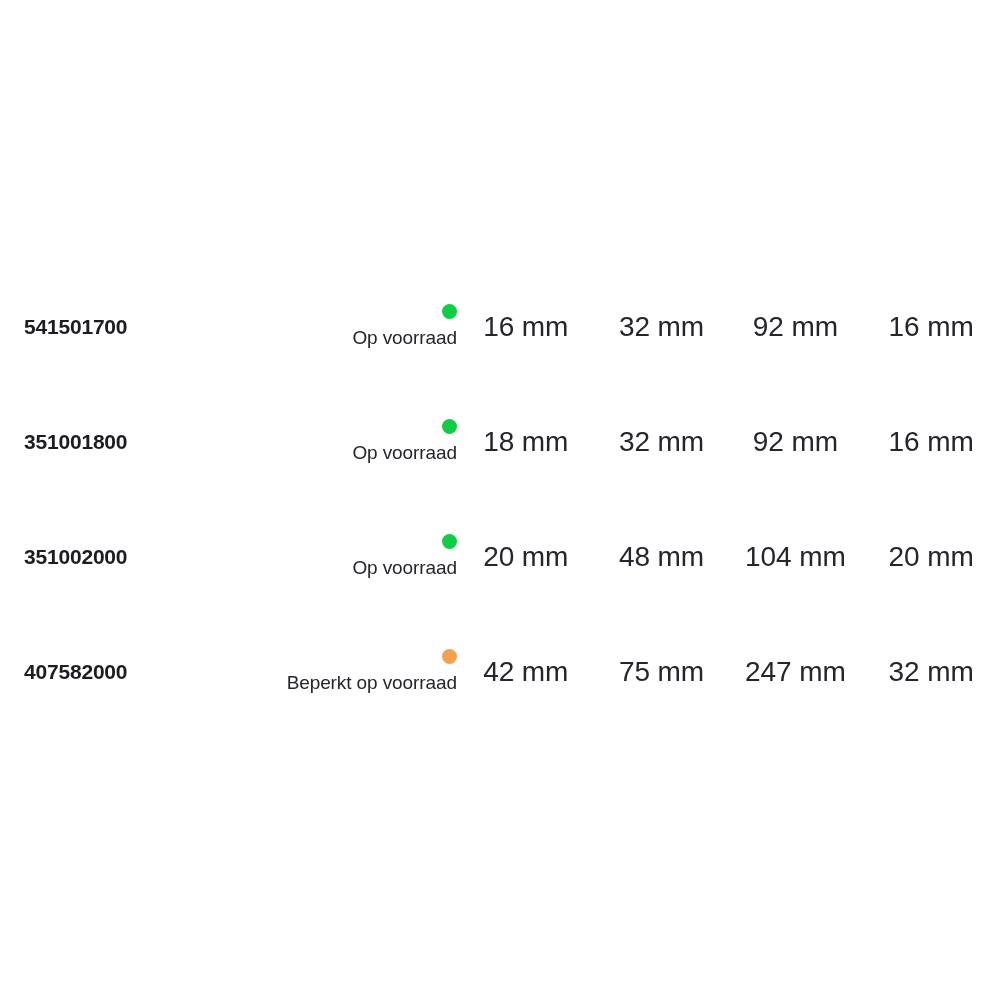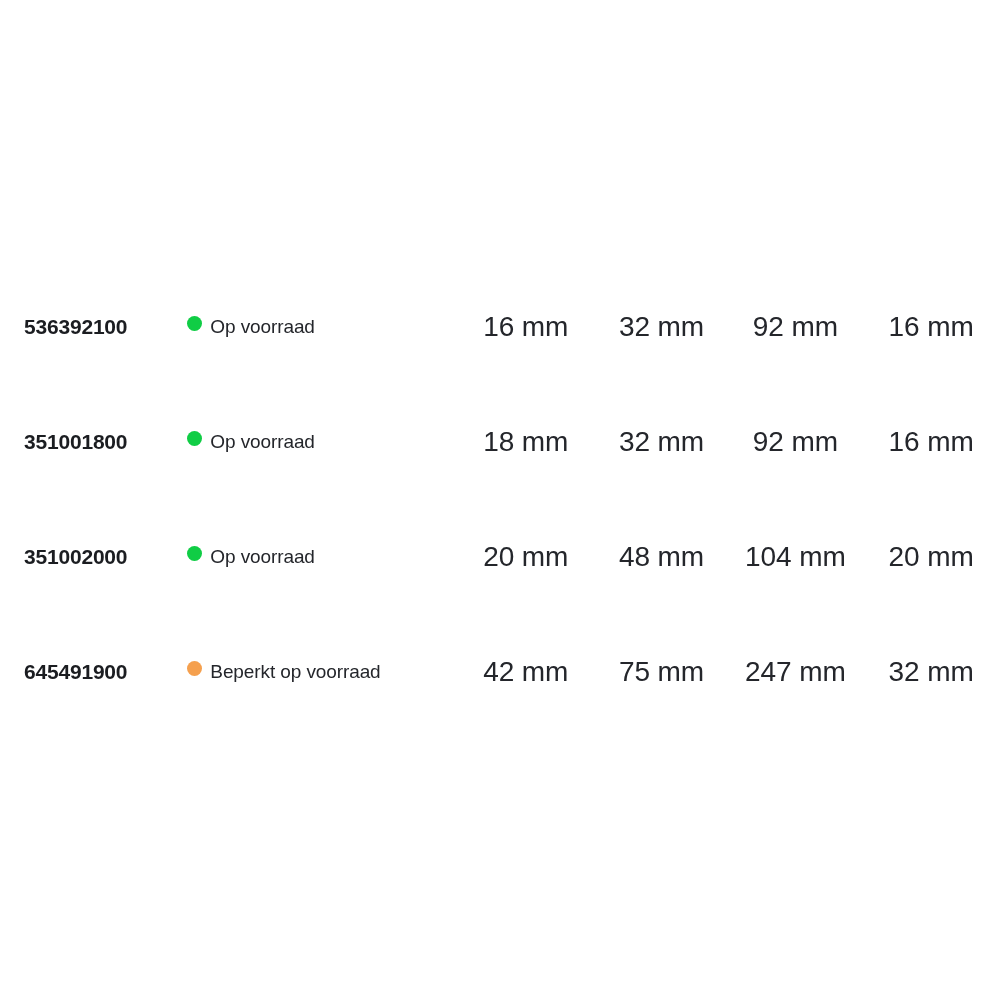--- a/index.html
+++ b/index.html
@@ -44,23 +44,24 @@
     font-weight: 700;
     letter-spacing: -0.2px;
     color: #1b1d21;
     white-space: nowrap;
   }
 
   .cell-stock {
     width: 274px;
     box-sizing: border-box;
     display: flex;
-    align-items: flex-start;
+    align-items: flex-end;
     gap: 8px;
     white-space: nowrap;
+    flex-direction: column;
   }
 
   .status-dot {
     width: 15px;
     height: 15px;
     border-radius: 50%;
     flex: 0 0 auto;
     display: inline-block;
   }
   .status-dot.in-stock { background: #10cd45; }
@@ -87,21 +88,21 @@
   .cell-dim.col-2 { width: 136px; }
   .cell-dim.col-3 { width: 136px; }
   .cell-dim.col-4 { width: 140px; }
 </style>
 </head>
 <body>
 
 <div class="spec-table">
 
   <div class="spec-row">
-    <div class="cell-code">536392100</div>
+    <div class="cell-code">541501700</div>
     <div class="cell-stock">
       <span class="status-dot in-stock"></span>
       <span class="status-label">Op voorraad</span>
     </div>
     <div class="cell-dim col-1">16 mm</div>
     <div class="cell-dim col-2">32 mm</div>
     <div class="cell-dim col-3">92 mm</div>
     <div class="cell-dim col-4">16 mm</div>
   </div>
 
@@ -123,21 +124,21 @@
       <span class="status-dot in-stock"></span>
       <span class="status-label">Op voorraad</span>
     </div>
     <div class="cell-dim col-1">20 mm</div>
     <div class="cell-dim col-2">48 mm</div>
     <div class="cell-dim col-3">104 mm</div>
     <div class="cell-dim col-4">20 mm</div>
   </div>
 
   <div class="spec-row">
-    <div class="cell-code">645491900</div>
+    <div class="cell-code">407582000</div>
     <div class="cell-stock">
       <span class="status-dot limited"></span>
       <span class="status-label">Beperkt op voorraad</span>
     </div>
     <div class="cell-dim col-1">42 mm</div>
     <div class="cell-dim col-2">75 mm</div>
     <div class="cell-dim col-3">247 mm</div>
     <div class="cell-dim col-4">32 mm</div>
   </div>
 

